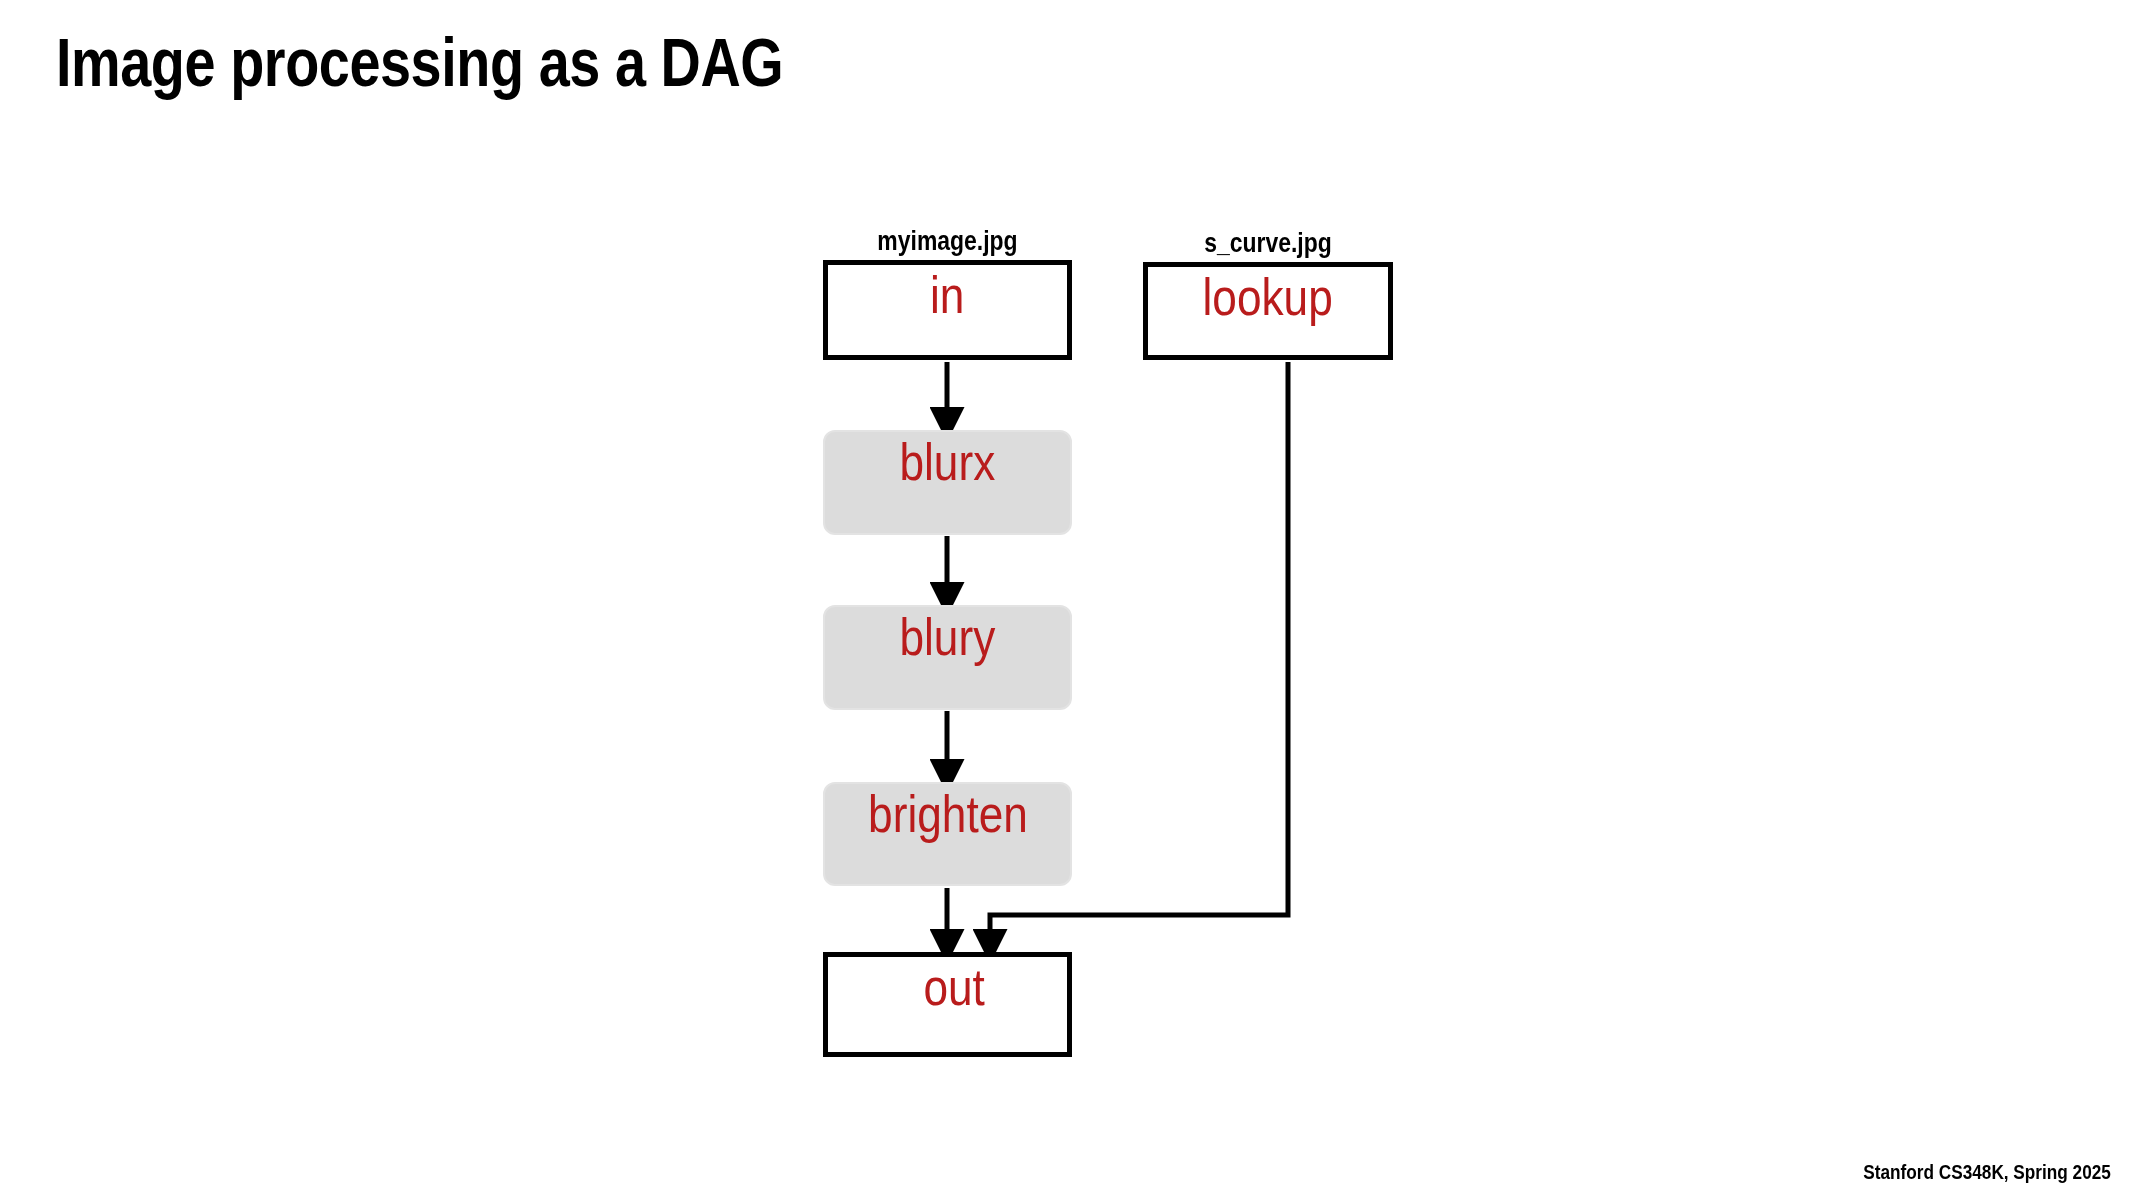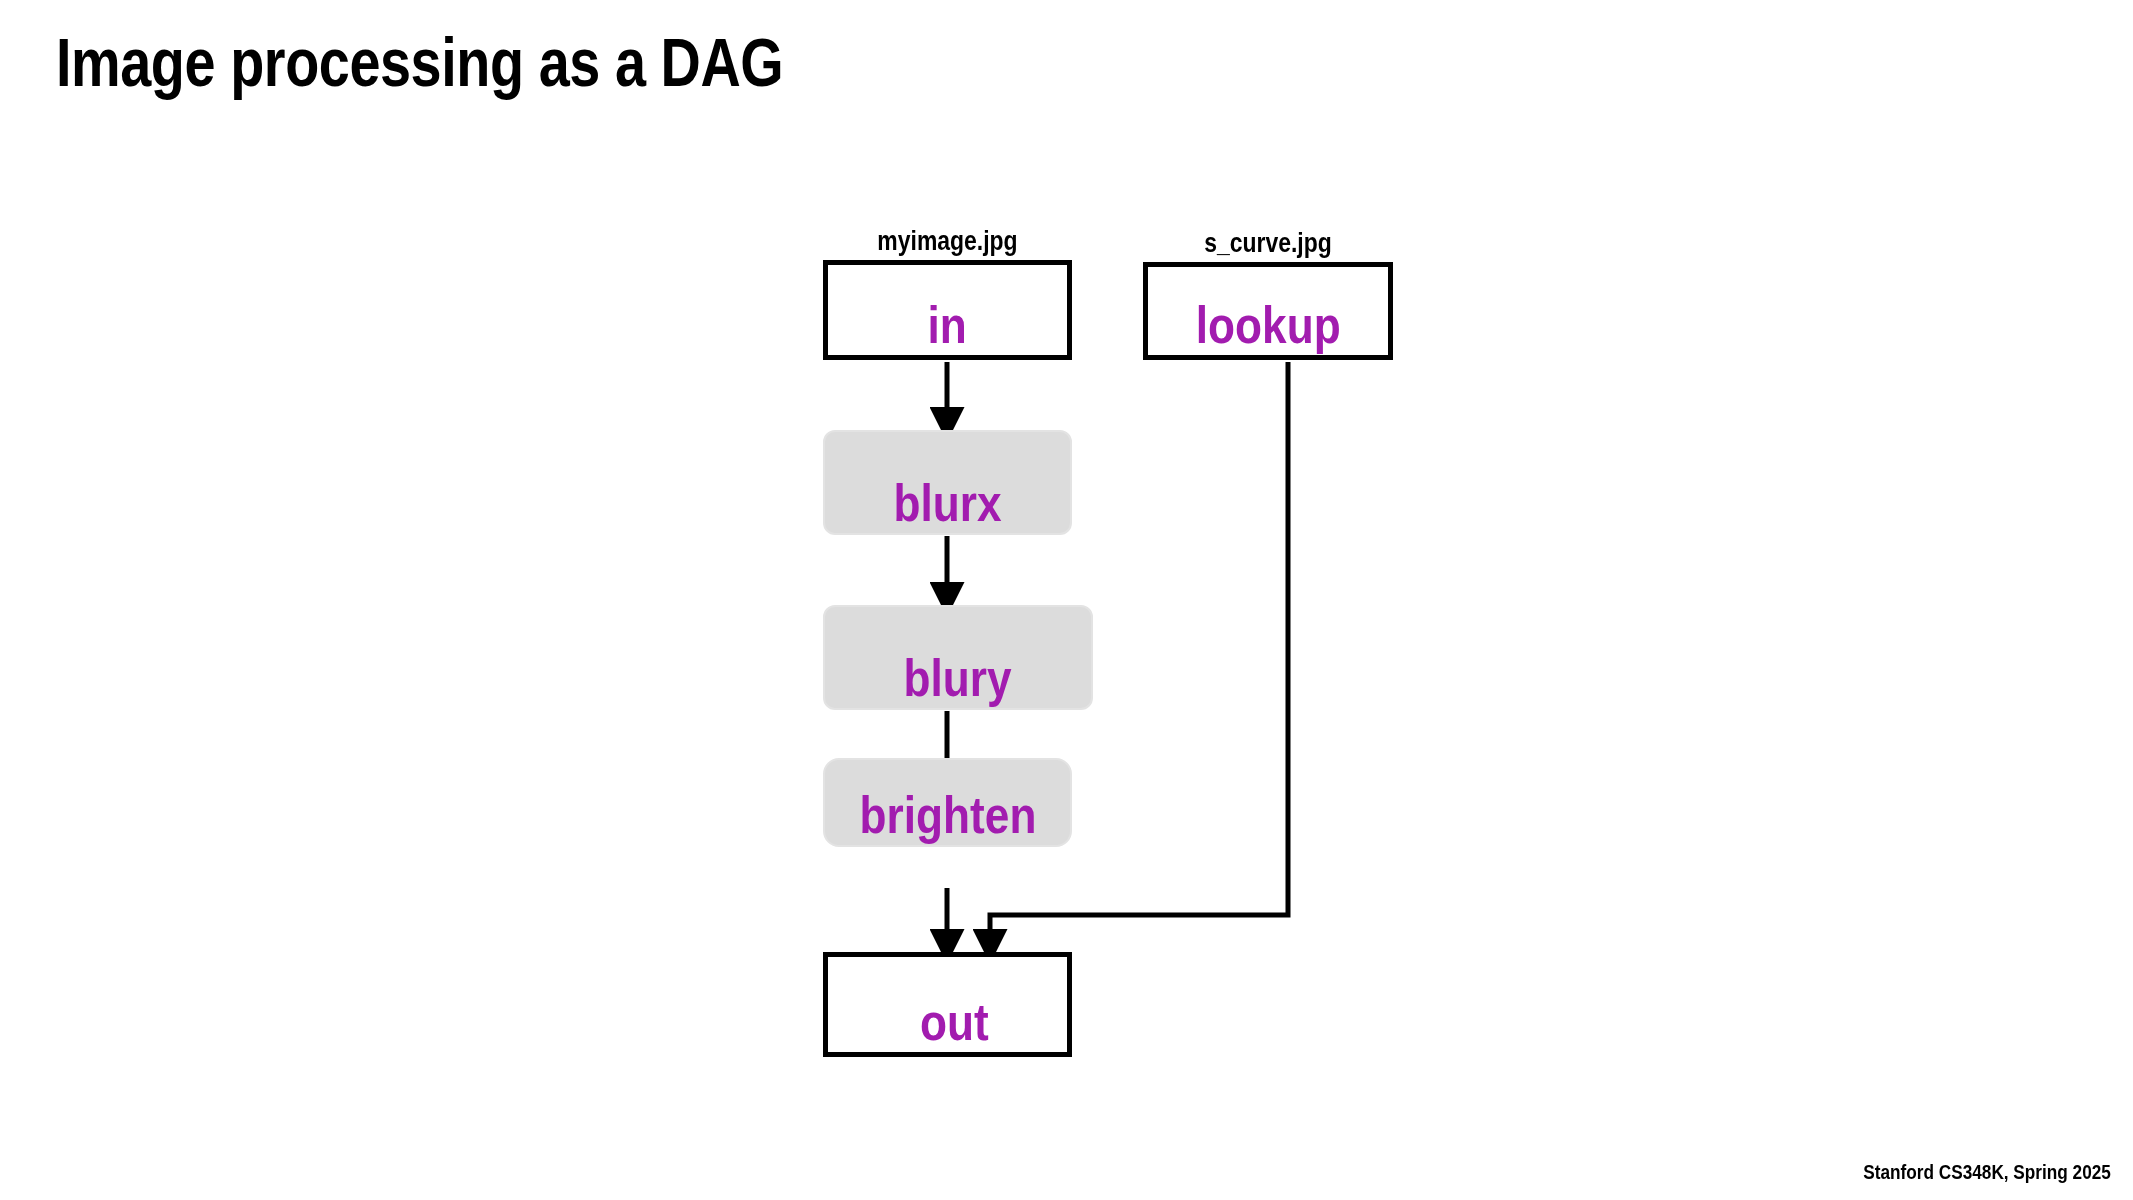--- a/index.html
+++ b/index.html
@@ -59,24 +59,24 @@
     width: 2133px;
     height: 1200px;
     pointer-events: none;
   }
 
   
   .node {
     position: absolute;
     box-sizing: border-box;
     display: flex;
-    align-items: flex-end;
+    align-items: flex-start;
     justify-content: center;
-    color: #a21caf;
-    font-weight: 700;
+    color: #b91c1c;
+    font-weight: 400;
     white-space: nowrap;
   }
   .node-label {
     transform: scaleX(0.85);
     transform-origin: center center;
     display: block;
   }
   .node.io {
     background: #ffffff;
     border: 5px solid #000000;
@@ -134,25 +134,25 @@
   </div>
 
   <div class="node op" style="left:823px; top:430px; width:249px; height:105px;">
     <span class="node-label">blurx</span>
   </div>
 
   <div class="node io" style="left:1143px; top:262px; width:250px; height:98px;">
     <span class="node-label">lookup</span>
   </div>
 
-  <div class="node op" style="left:823px; top:605px; width:270px; height:105px;">
+  <div class="node op" style="left:823px; top:605px; width:249px; height:105px;">
     <span class="node-label">blury</span>
   </div>
 
-  <div class="node op" style="left:823px; top:758px; width:249px; height:89px;border-radius:16px;">
+  <div class="node op" style="left:823px; top:782px; width:249px; height:104px;">
     <span class="node-label">brighten</span>
   </div>
 
   <div class="node io" style="left:823px; top:952px; width:249px; height:105px;padding-left:13px;">
     <span class="node-label">out</span>
   </div>
 
 </div>
 
 <div class="slide-footer">Stanford CS348K, Spring 2025</div>

